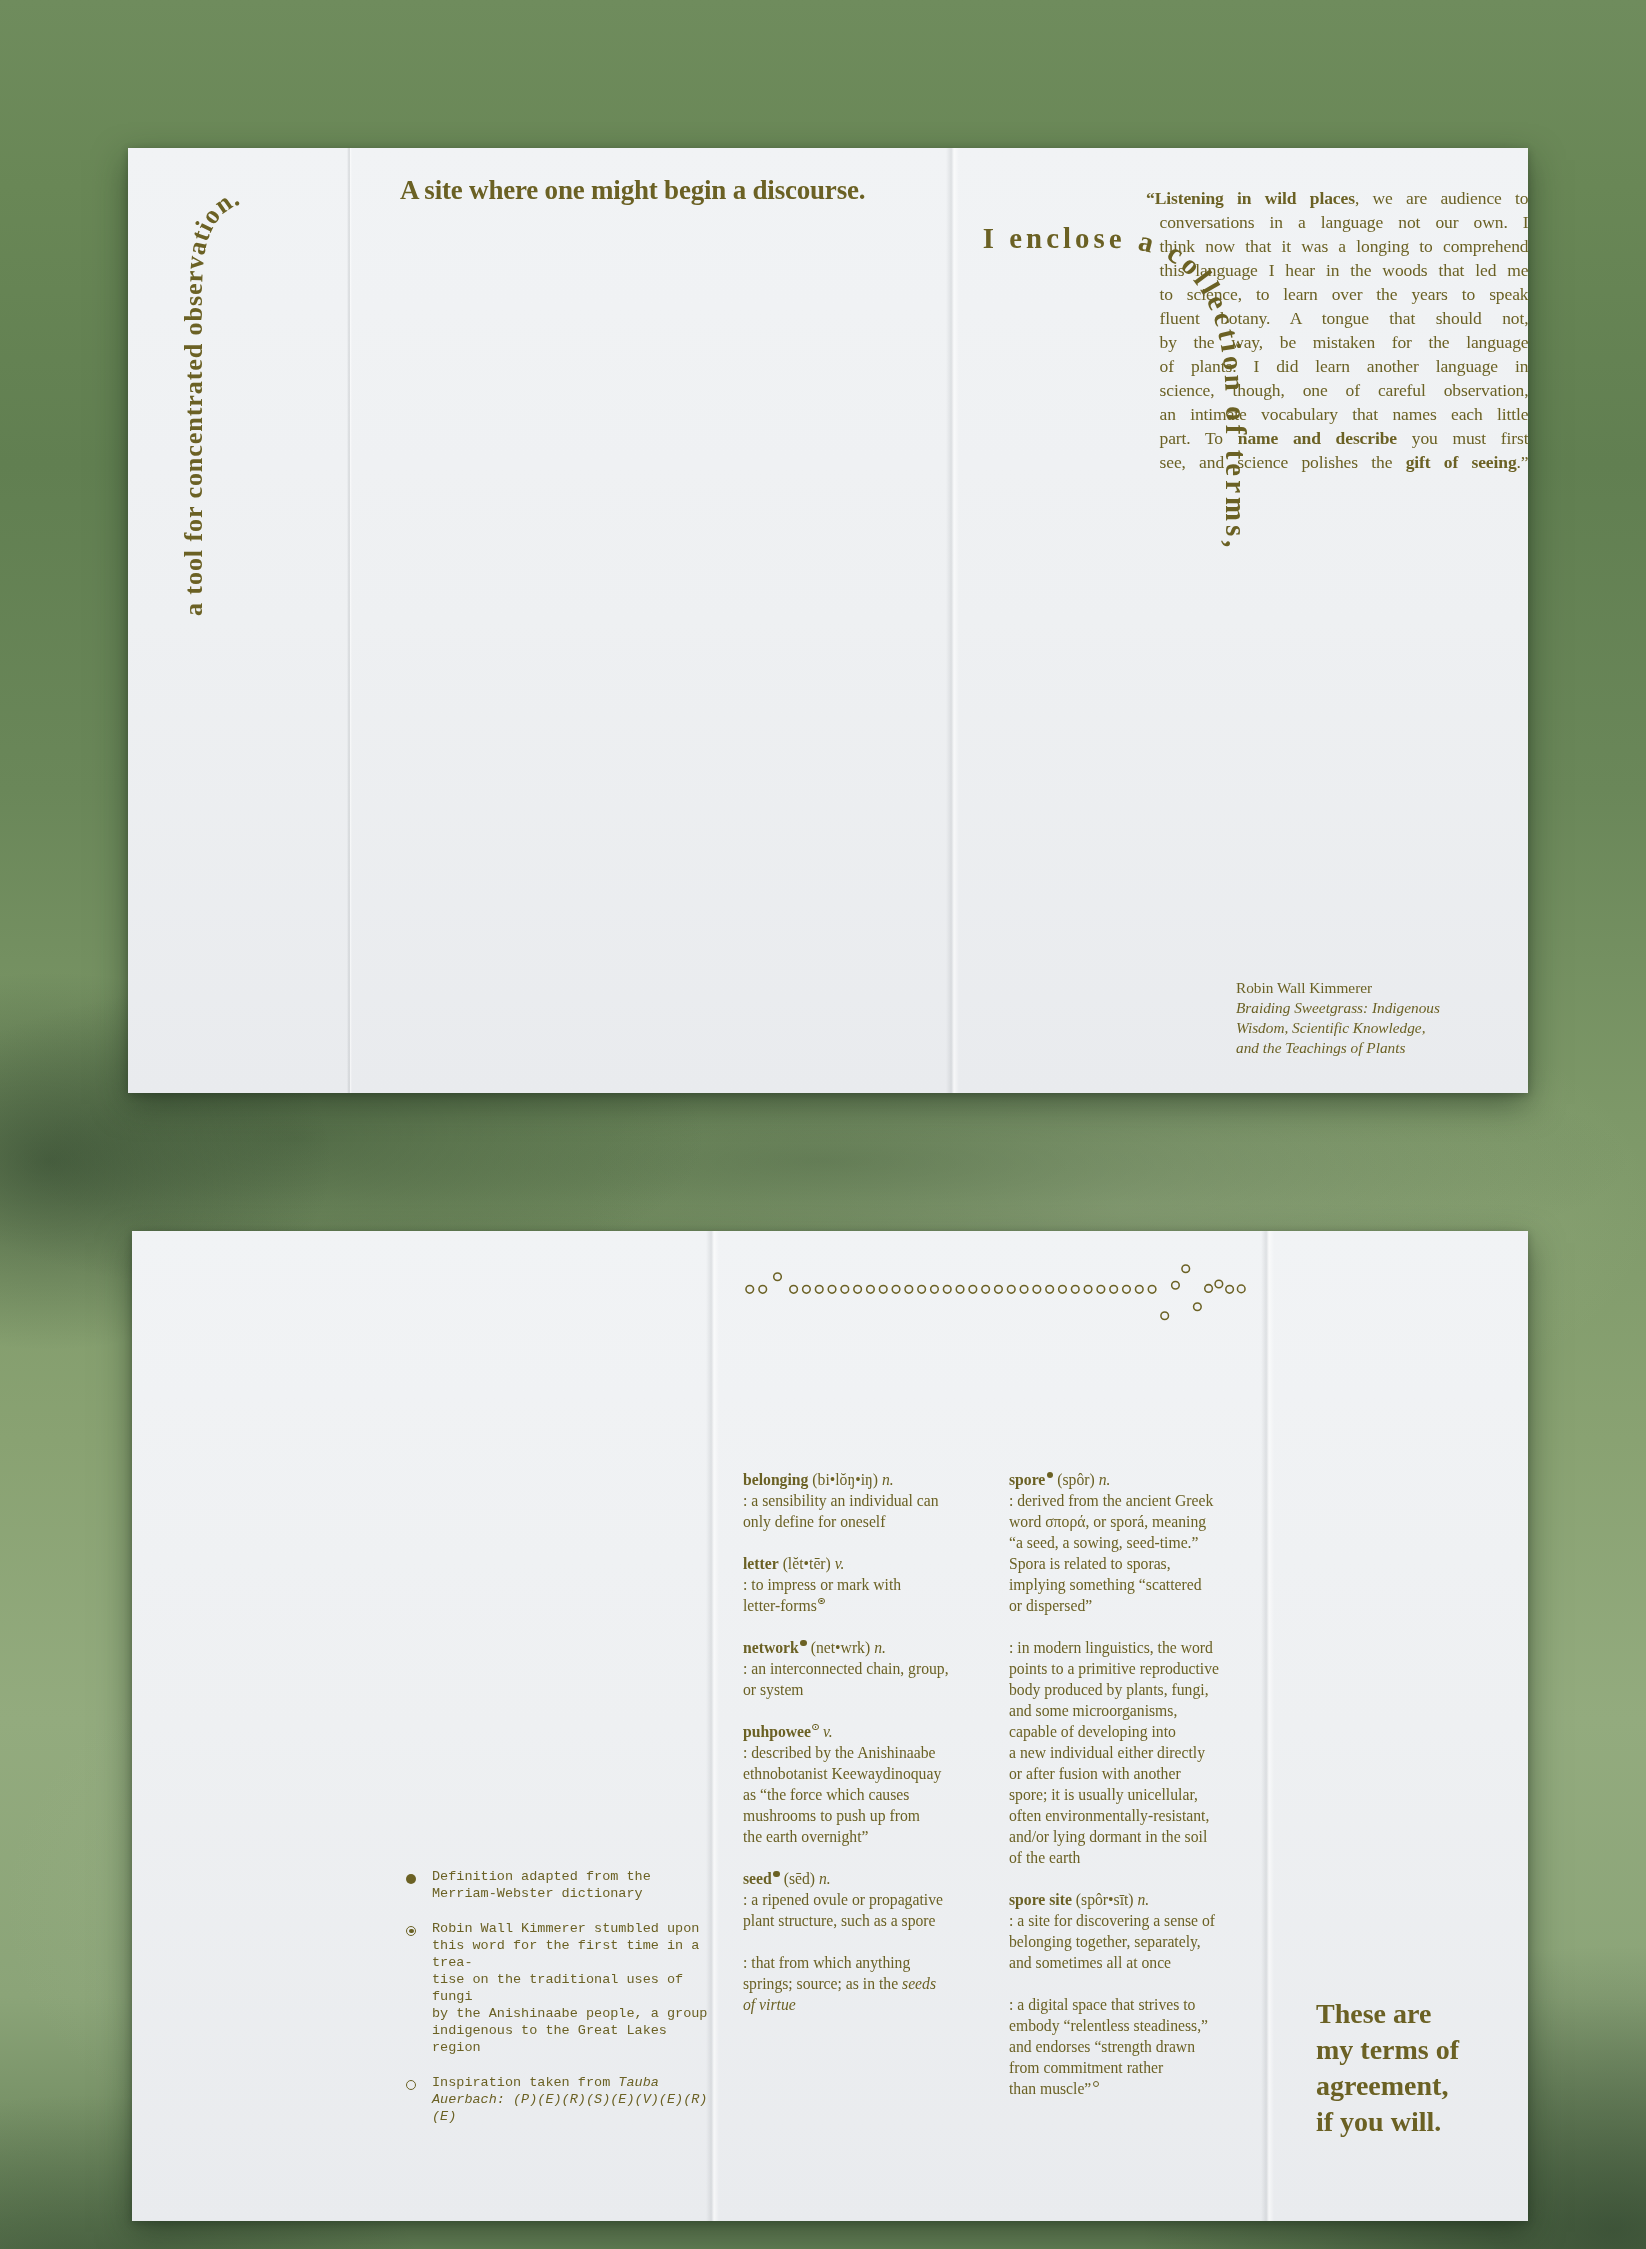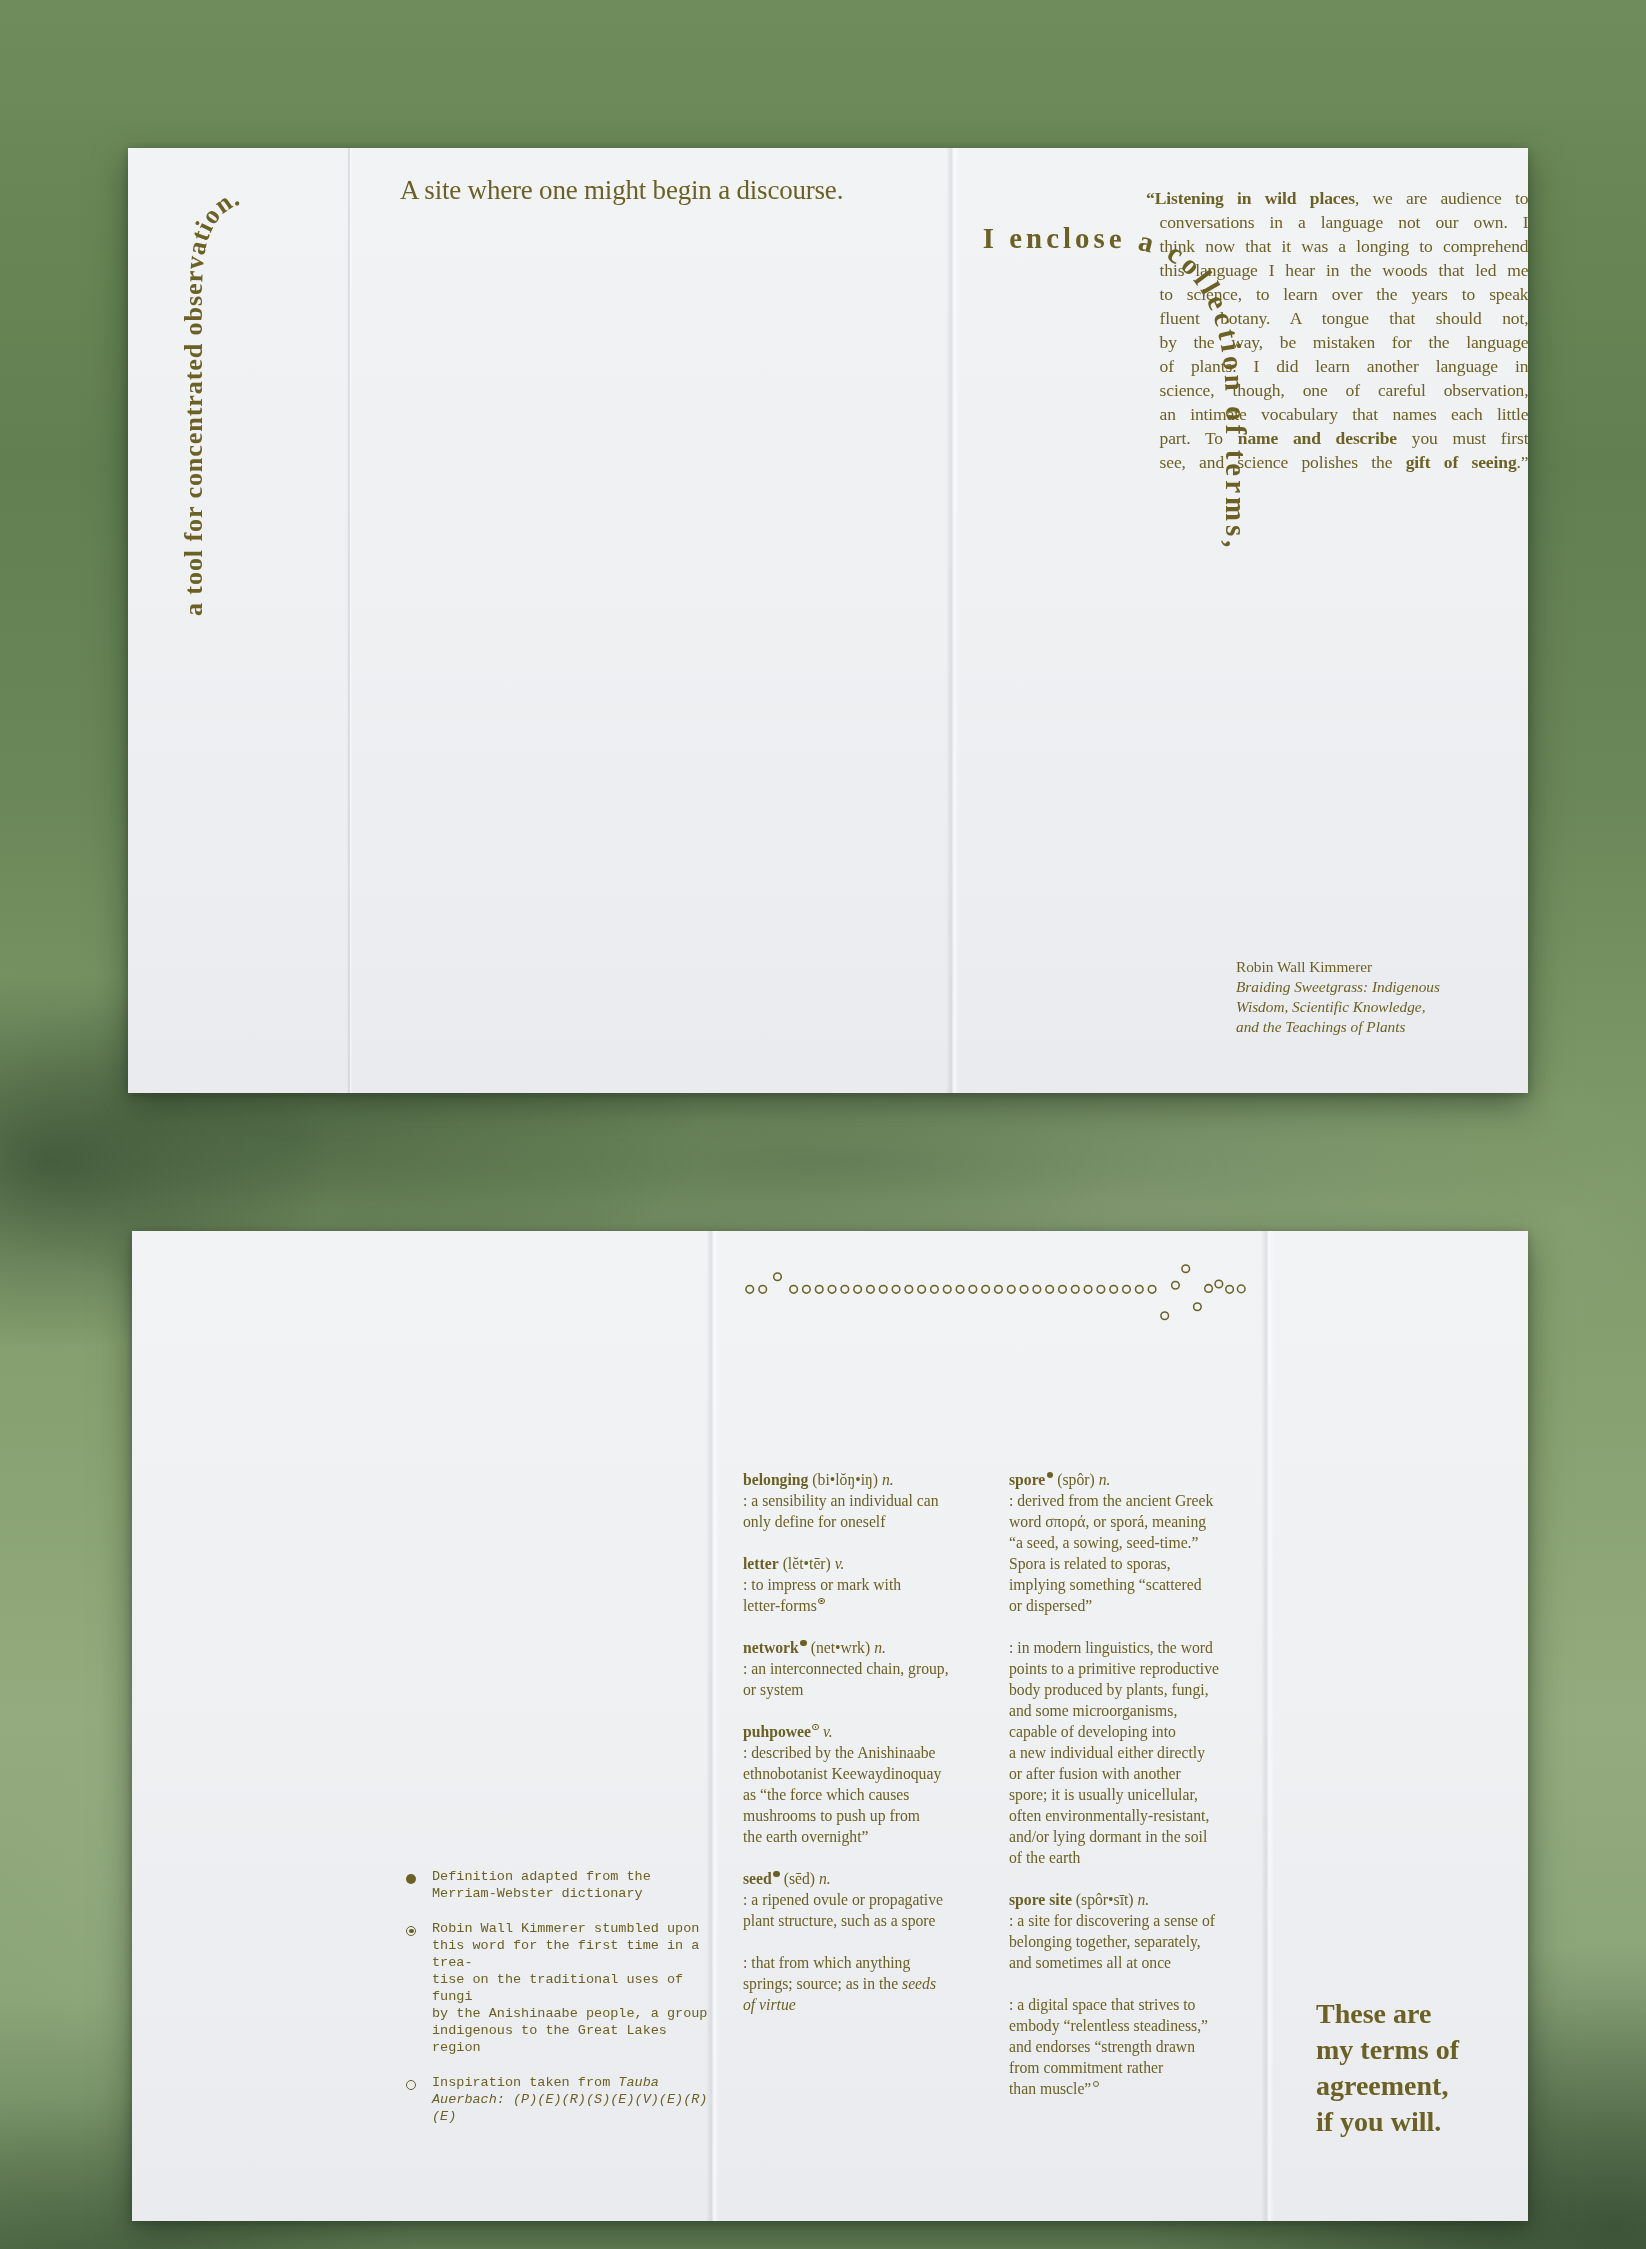--- a/index.html
+++ b/index.html
@@ -29,30 +29,30 @@
   .crease{position:absolute;top:0;bottom:0;width:12.6px;pointer-events:none;
     background:linear-gradient(90deg,rgba(120,126,132,0) 0%,rgba(120,126,132,.16) 40%,rgba(255,255,255,.6) 62%,rgba(120,126,132,0) 100%);}
   .torn{position:absolute;top:0;bottom:0;width:4.5px;pointer-events:none;
     background:linear-gradient(90deg,rgba(130,136,140,0),rgba(130,136,140,.25) 45%,rgba(255,255,255,.5) 70%,rgba(130,136,140,0));}
   .overlay{position:absolute;left:0;top:0;}
   .curved{fill:#6b6124;font-weight:700;}
   .t1{font-size:58px;letter-spacing:2px;}
   .t2{font-size:64px;letter-spacing:9px;}
   .site-heading{
     position:absolute;left:272px;top:27px;margin:0;
-    font-size:27px;font-weight:400;letter-spacing:-0.2px;color:#6b6124;white-space:nowrap;
+    font-size:27px;font-weight:700;letter-spacing:-0.2px;color:#6b6124;white-space:nowrap;
   }
   .quote{
     position:absolute;left:1018px;top:38px;width:369px;
     font-size:17.5px;line-height:24px;color:#6b6124;
     white-space:pre-line;text-align:justify;text-align-last:justify;
     padding-left:13.5px;text-indent:-13.5px;letter-spacing:-0.1px;word-spacing:-0.4px;
   }
   .quote strong{font-weight:700;}
-  .attrib{position:absolute;left:1108px;top:809px;width:252px;color:#6b6124;}
+  .attrib{position:absolute;left:1108px;top:830px;width:252px;color:#6b6124;}
   .attrib-name{font-size:15.3px;line-height:20px;}
   .attrib-work{font-size:15.3px;line-height:20px;font-style:italic;white-space:pre-line;}
   .col{position:absolute;width:270px;color:#6b6124;font-size:15.7px;line-height:21px;}
   #col1{left:611px;top:238px;}
   #col2{left:877px;top:238px;}
   .entry-head{font-weight:400;}
   .entry-head strong{font-weight:700;}
   .entry-head em,.para em{font-style:italic;}
   .para{margin:0 0 21px 0;white-space:pre-line;}
   .entry-head{margin:0 0 0 0;}

